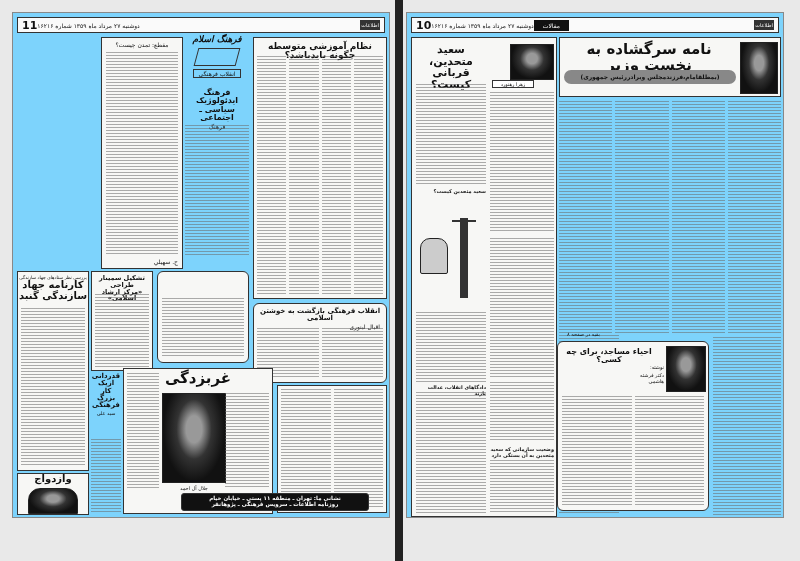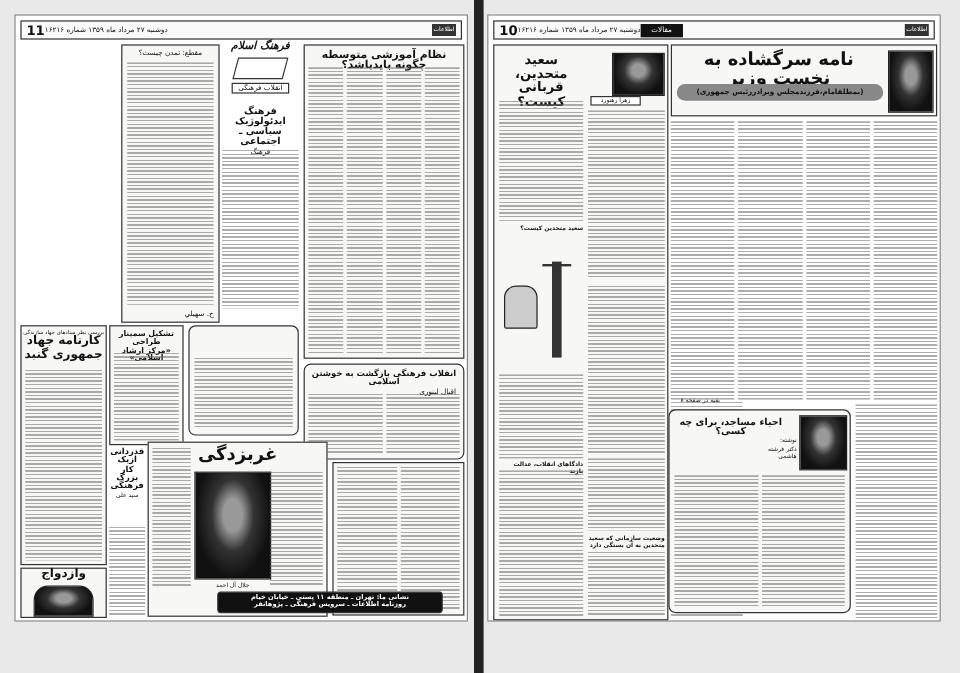--- a/index.html
+++ b/index.html
@@ -1,17 +1,17 @@
 <!DOCTYPE html>
 <html><head>
 <meta charset="utf-8">
 <style>
   html,body{margin:0;padding:0;}
   body{width:800px;height:561px;overflow:hidden;background:#e9e9e9;font-family:"DejaVu Sans",sans-serif;color:#111;position:relative;}
-  .page{position:absolute;top:12px;height:506px;background:#ffffff;border:1px solid #888;box-sizing:border-box;}
+  .page{position:absolute;top:12px;height:506px;background:#7dd3fc;border:1px solid #888;box-sizing:border-box;}
   .pageL{left:12px;width:378px;}
   .pageR{left:406px;width:378px;}
   .gutter{position:absolute;left:395px;top:0;width:8px;height:561px;background:#222;}
   .hdr{position:absolute;left:4px;right:4px;top:4px;height:16px;border:1px solid #333;background:#fafafa;display:flex;align-items:center;justify-content:space-between;padding:0 4px;box-sizing:border-box;font-size:6px;}
   .pgnum{font-size:11px;font-weight:bold;}
   .logo{width:20px;height:10px;background:#333;color:#fff;font-size:5px;text-align:center;line-height:10px;}
   .section-tag{border:1px solid #111;background:#111;color:#fff;padding:1px 8px;font-size:6px;}
   .box{position:absolute;border:1px solid #333;box-sizing:border-box;background:#f7f7f5;}
   .rbox{border-radius:6px;}
   .h{font-weight:bold;direction:rtl;text-align:center;line-height:1.05;}
@@ -82,21 +82,21 @@
     <div class="small" style="text-align:right;padding-right:6px;">اقبال لبنوری</div>
     <div class="cols" style="left:3px;right:3px;top:24px;bottom:3px;">
         <div></div>
         <div></div>
       </div>
   </div>
 
   <div class="box" style="left:4px;top:258px;width:72px;height:200px;">
     <div class="small" style="text-align:center;font-size:4.5px;margin-top:3px;">بررسی نظر ستادهای جهاد سازندگی</div>
     <div class="h" style="font-size:10px;">کارنامه جهاد</div>
-    <div class="h" style="font-size:10px;">جمهوری گنبد</div>
+    <div class="h" style="font-size:10px;">سازندگی گنبد</div>
     <div class="txt" style="left:3px;right:3px;top:36px;bottom:3px;"></div>
   </div>
 
   <div style="position:absolute;left:78px;top:360px;width:30px;height:140px;">
     <div class="h" style="font-size:7px;">قدردانی</div>
     <div class="h" style="font-size:7px;">ازیک</div>
     <div class="h" style="font-size:7px;">کار</div>
     <div class="h" style="font-size:7px;">بزرگ</div>
     <div class="h" style="font-size:7px;">فرهنگی</div>
     <div class="small" style="text-align:center;font-size:5px;">سید علی</div>

